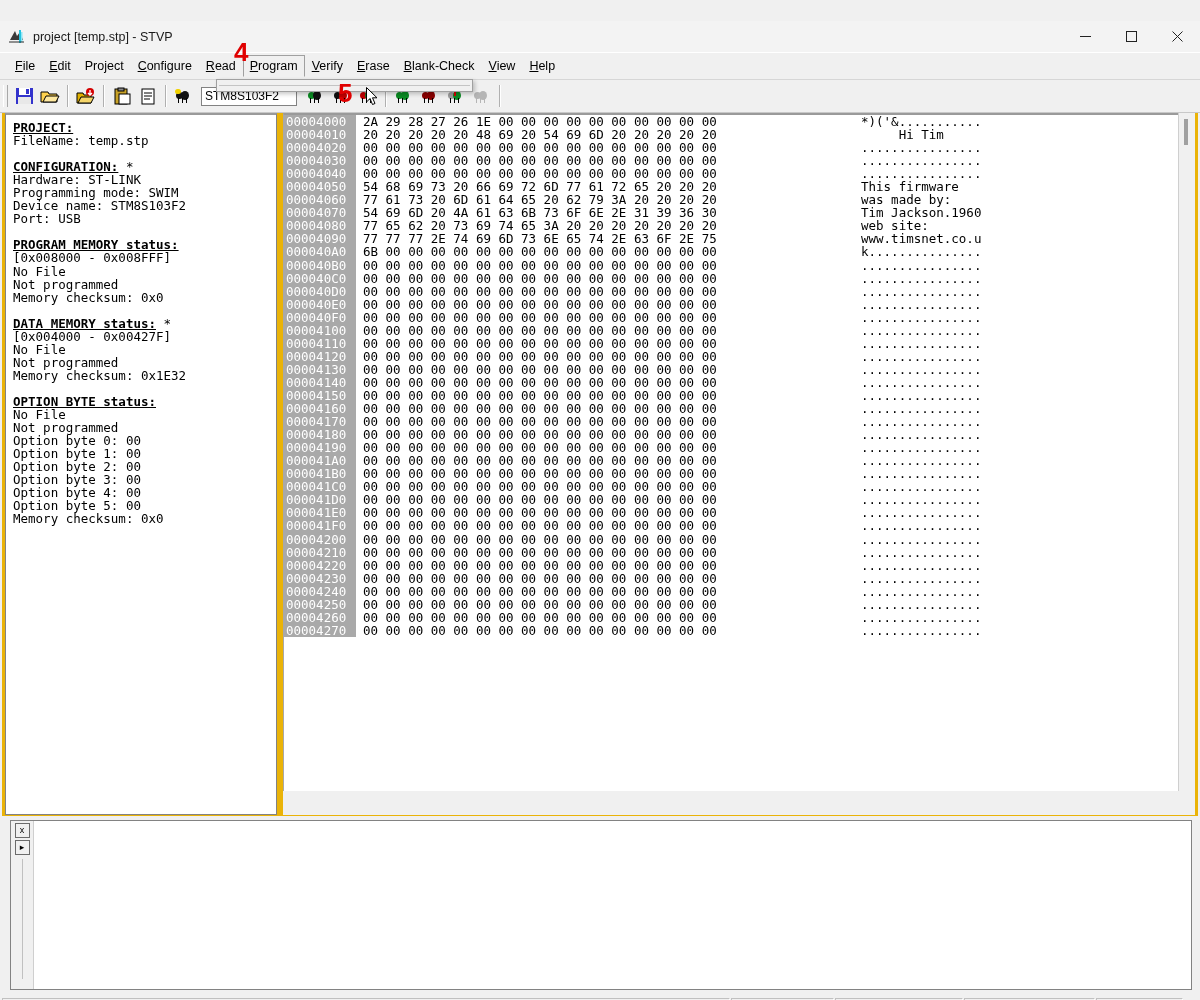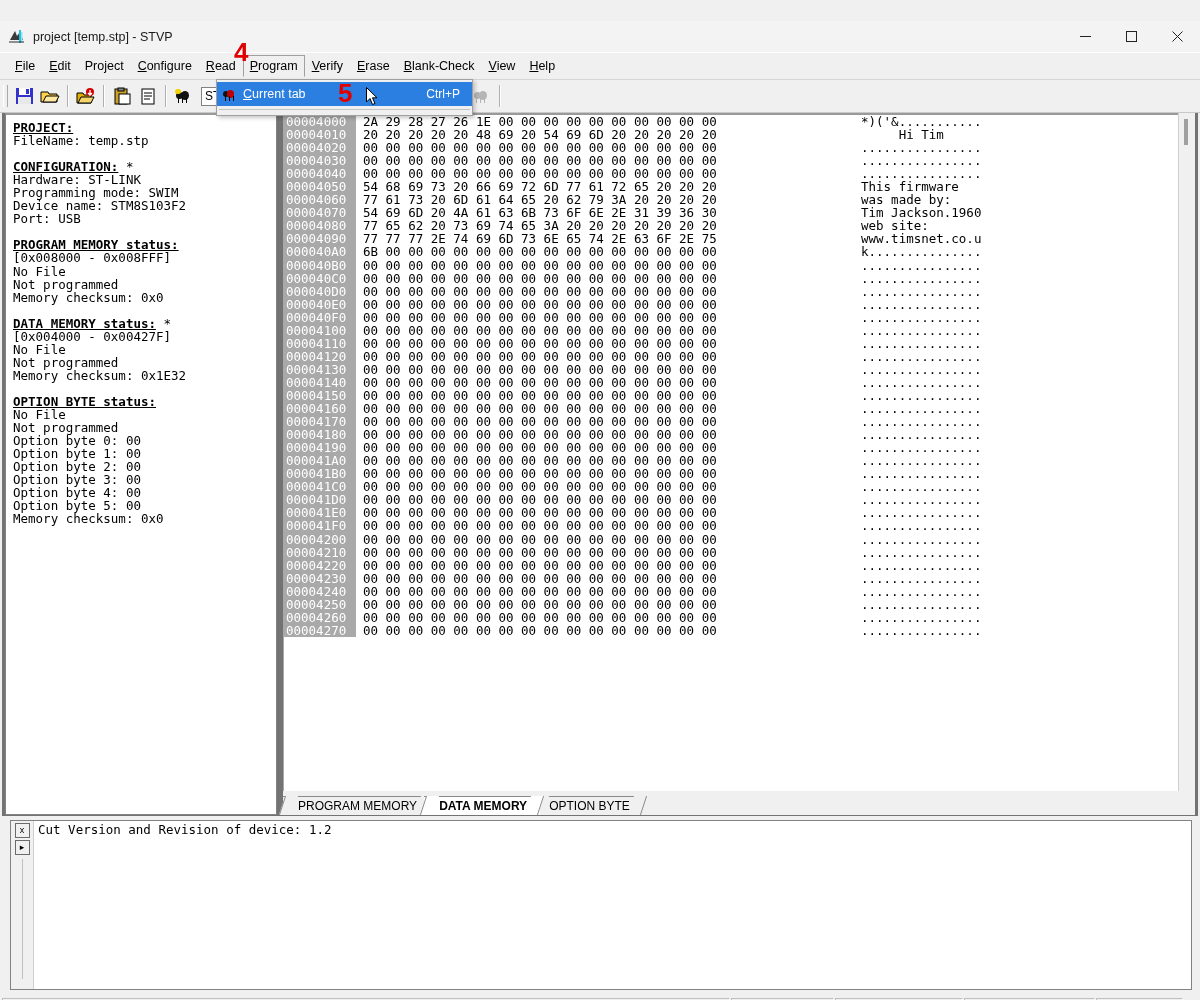--- a/index.html
+++ b/index.html
@@ -76,21 +76,21 @@
   .dd-row.sel{background:#2a7fe0;color:#fff;}
   .dd-ico{width:26px;display:flex;align-items:center;justify-content:center;flex:none;}
   .dd-label{flex:1;white-space:nowrap;}
   .dd-label u{text-decoration:underline;}
   .dd-accel{margin-right:12px;font-size:12px;}
   .dd-sep{height:1px;background:#c4c4c4;margin:3px 2px;}
 
   
   .client{
     position:absolute;left:2px;top:92px;width:1196px;height:703px;
-    background:#737373;box-sizing:border-box;
+    background:#eab308;box-sizing:border-box;
   }
   .leftpane{
     position:absolute;left:3px;top:0px;width:272px;height:702px;
     background:#fff;border:1px solid #828282;border-top:2px solid #9a9a9a;
     box-sizing:border-box;overflow:hidden;
   }
   .proj-text{
     font-family:"DejaVu Sans Mono","Liberation Mono",monospace;
     font-size:12.5px;line-height:13.05px;color:#000;
     padding:6px 0 0 7px;white-space:pre;
@@ -355,33 +355,20 @@
           <i class="b2" style="background:#b5b5b5"></i>
         <i class="lg ant1" style="background:#b5b5b5"></i>
           <i class="lg ant2" style="background:#b5b5b5"></i>
           <i class="lg ant3" style="background:#b5b5b5"></i>
         </div>
     </div>
     <div class="tsep"></div>
   </div>
 
   <div class="dropdown">
-    <div class="dd-row sel">
-      <div class="dd-ico">
-        <div class="ant" style="width:16px;height:13px">
-          <i class="b1" style="background:#111;width:6px;height:6px;top:3px"></i>
-          <i class="b2" style="background:#c00000;width:7px;height:8px;left:5px;top:2px"></i>
-          <i class="lg ant1" style="top:8px"></i>
-            <i class="lg ant2" style="top:8px"></i>
-            <i class="lg ant3" style="top:8px"></i>
-        </div>
-      </div>
-      <div class="dd-label"><u>C</u>urrent tab</div>
-      <div class="dd-accel">Ctrl+P</div>
-    </div>
     <div class="dd-sep"></div>
   </div>
 
   <div class="callout" style="left:234px;top:16px">4</div>
   <div class="callout" style="left:338px;top:57px">5</div>
   <div class="cursor">
     <svg width="13" height="20" viewBox="0 0 13 20">
       <path d="M0.5 0.5 L0.5 15 L4 11.5 L6.5 17.5 L9 16.5 L6.5 10.8 L11 10.8 Z" fill="#ffffff" stroke="#000" stroke-width="1"></path>
     </svg>
   </div>
@@ -393,41 +380,30 @@
     </div>
 
     <div class="rightpane">
       <div class="hexwrap">
         <div class="hexgrid" id="hexgrid"><div class="hexrow"><div class="hex-addr">00004000</div><div class="hex-bytes">2A 29 28 27 26 1E 00 00 00 00 00 00 00 00 00 00</div><div class="hex-ascii">*)('&amp;...........</div></div><div class="hexrow"><div class="hex-addr">00004010</div><div class="hex-bytes">20 20 20 20 20 48 69 20 54 69 6D 20 20 20 20 20</div><div class="hex-ascii">     Hi Tim     </div></div><div class="hexrow"><div class="hex-addr">00004020</div><div class="hex-bytes">00 00 00 00 00 00 00 00 00 00 00 00 00 00 00 00</div><div class="hex-ascii">................</div></div><div class="hexrow"><div class="hex-addr">00004030</div><div class="hex-bytes">00 00 00 00 00 00 00 00 00 00 00 00 00 00 00 00</div><div class="hex-ascii">................</div></div><div class="hexrow"><div class="hex-addr">00004040</div><div class="hex-bytes">00 00 00 00 00 00 00 00 00 00 00 00 00 00 00 00</div><div class="hex-ascii">................</div></div><div class="hexrow"><div class="hex-addr">00004050</div><div class="hex-bytes">54 68 69 73 20 66 69 72 6D 77 61 72 65 20 20 20</div><div class="hex-ascii">This firmware   </div></div><div class="hexrow"><div class="hex-addr">00004060</div><div class="hex-bytes">77 61 73 20 6D 61 64 65 20 62 79 3A 20 20 20 20</div><div class="hex-ascii">was made by:    </div></div><div class="hexrow"><div class="hex-addr">00004070</div><div class="hex-bytes">54 69 6D 20 4A 61 63 6B 73 6F 6E 2E 31 39 36 30</div><div class="hex-ascii">Tim Jackson.1960</div></div><div class="hexrow"><div class="hex-addr">00004080</div><div class="hex-bytes">77 65 62 20 73 69 74 65 3A 20 20 20 20 20 20 20</div><div class="hex-ascii">web site:       </div></div><div class="hexrow"><div class="hex-addr">00004090</div><div class="hex-bytes">77 77 77 2E 74 69 6D 73 6E 65 74 2E 63 6F 2E 75</div><div class="hex-ascii">www.timsnet.co.u</div></div><div class="hexrow"><div class="hex-addr">000040A0</div><div class="hex-bytes">6B 00 00 00 00 00 00 00 00 00 00 00 00 00 00 00</div><div class="hex-ascii">k...............</div></div><div class="hexrow"><div class="hex-addr">000040B0</div><div class="hex-bytes">00 00 00 00 00 00 00 00 00 00 00 00 00 00 00 00</div><div class="hex-ascii">................</div></div><div class="hexrow"><div class="hex-addr">000040C0</div><div class="hex-bytes">00 00 00 00 00 00 00 00 00 00 00 00 00 00 00 00</div><div class="hex-ascii">................</div></div><div class="hexrow"><div class="hex-addr">000040D0</div><div class="hex-bytes">00 00 00 00 00 00 00 00 00 00 00 00 00 00 00 00</div><div class="hex-ascii">................</div></div><div class="hexrow"><div class="hex-addr">000040E0</div><div class="hex-bytes">00 00 00 00 00 00 00 00 00 00 00 00 00 00 00 00</div><div class="hex-ascii">................</div></div><div class="hexrow"><div class="hex-addr">000040F0</div><div class="hex-bytes">00 00 00 00 00 00 00 00 00 00 00 00 00 00 00 00</div><div class="hex-ascii">................</div></div><div class="hexrow"><div class="hex-addr">00004100</div><div class="hex-bytes">00 00 00 00 00 00 00 00 00 00 00 00 00 00 00 00</div><div class="hex-ascii">................</div></div><div class="hexrow"><div class="hex-addr">00004110</div><div class="hex-bytes">00 00 00 00 00 00 00 00 00 00 00 00 00 00 00 00</div><div class="hex-ascii">................</div></div><div class="hexrow"><div class="hex-addr">00004120</div><div class="hex-bytes">00 00 00 00 00 00 00 00 00 00 00 00 00 00 00 00</div><div class="hex-ascii">................</div></div><div class="hexrow"><div class="hex-addr">00004130</div><div class="hex-bytes">00 00 00 00 00 00 00 00 00 00 00 00 00 00 00 00</div><div class="hex-ascii">................</div></div><div class="hexrow"><div class="hex-addr">00004140</div><div class="hex-bytes">00 00 00 00 00 00 00 00 00 00 00 00 00 00 00 00</div><div class="hex-ascii">................</div></div><div class="hexrow"><div class="hex-addr">00004150</div><div class="hex-bytes">00 00 00 00 00 00 00 00 00 00 00 00 00 00 00 00</div><div class="hex-ascii">................</div></div><div class="hexrow"><div class="hex-addr">00004160</div><div class="hex-bytes">00 00 00 00 00 00 00 00 00 00 00 00 00 00 00 00</div><div class="hex-ascii">................</div></div><div class="hexrow"><div class="hex-addr">00004170</div><div class="hex-bytes">00 00 00 00 00 00 00 00 00 00 00 00 00 00 00 00</div><div class="hex-ascii">................</div></div><div class="hexrow"><div class="hex-addr">00004180</div><div class="hex-bytes">00 00 00 00 00 00 00 00 00 00 00 00 00 00 00 00</div><div class="hex-ascii">................</div></div><div class="hexrow"><div class="hex-addr">00004190</div><div class="hex-bytes">00 00 00 00 00 00 00 00 00 00 00 00 00 00 00 00</div><div class="hex-ascii">................</div></div><div class="hexrow"><div class="hex-addr">000041A0</div><div class="hex-bytes">00 00 00 00 00 00 00 00 00 00 00 00 00 00 00 00</div><div class="hex-ascii">................</div></div><div class="hexrow"><div class="hex-addr">000041B0</div><div class="hex-bytes">00 00 00 00 00 00 00 00 00 00 00 00 00 00 00 00</div><div class="hex-ascii">................</div></div><div class="hexrow"><div class="hex-addr">000041C0</div><div class="hex-bytes">00 00 00 00 00 00 00 00 00 00 00 00 00 00 00 00</div><div class="hex-ascii">................</div></div><div class="hexrow"><div class="hex-addr">000041D0</div><div class="hex-bytes">00 00 00 00 00 00 00 00 00 00 00 00 00 00 00 00</div><div class="hex-ascii">................</div></div><div class="hexrow"><div class="hex-addr">000041E0</div><div class="hex-bytes">00 00 00 00 00 00 00 00 00 00 00 00 00 00 00 00</div><div class="hex-ascii">................</div></div><div class="hexrow"><div class="hex-addr">000041F0</div><div class="hex-bytes">00 00 00 00 00 00 00 00 00 00 00 00 00 00 00 00</div><div class="hex-ascii">................</div></div><div class="hexrow"><div class="hex-addr">00004200</div><div class="hex-bytes">00 00 00 00 00 00 00 00 00 00 00 00 00 00 00 00</div><div class="hex-ascii">................</div></div><div class="hexrow"><div class="hex-addr">00004210</div><div class="hex-bytes">00 00 00 00 00 00 00 00 00 00 00 00 00 00 00 00</div><div class="hex-ascii">................</div></div><div class="hexrow"><div class="hex-addr">00004220</div><div class="hex-bytes">00 00 00 00 00 00 00 00 00 00 00 00 00 00 00 00</div><div class="hex-ascii">................</div></div><div class="hexrow"><div class="hex-addr">00004230</div><div class="hex-bytes">00 00 00 00 00 00 00 00 00 00 00 00 00 00 00 00</div><div class="hex-ascii">................</div></div><div class="hexrow"><div class="hex-addr">00004240</div><div class="hex-bytes">00 00 00 00 00 00 00 00 00 00 00 00 00 00 00 00</div><div class="hex-ascii">................</div></div><div class="hexrow"><div class="hex-addr">00004250</div><div class="hex-bytes">00 00 00 00 00 00 00 00 00 00 00 00 00 00 00 00</div><div class="hex-ascii">................</div></div><div class="hexrow"><div class="hex-addr">00004260</div><div class="hex-bytes">00 00 00 00 00 00 00 00 00 00 00 00 00 00 00 00</div><div class="hex-ascii">................</div></div><div class="hexrow"><div class="hex-addr">00004270</div><div class="hex-bytes">00 00 00 00 00 00 00 00 00 00 00 00 00 00 00 00</div><div class="hex-ascii">................</div></div></div>
       </div>
       <div class="vscroll">
         <div class="vthumb"></div>
       </div>
 
-      <div class="tabrow" id="tabrow">
-          <div class="tab">
-            <span>PROGRAM MEMORY</span>
-          </div>
-          <div class="tab active">
-            <span>DATA MEMORY</span>
-          </div>
-          <div class="tab">
-            <span>OPTION BYTE</span>
-          </div>
-        </div>
     </div>
   </div>
 
   <div class="logpane">
     <div class="loggutter">
       <div class="gbtn">x</div>
       <div class="gbtn">▸</div>
       <div style="width:1px;height:120px;background:#c0c0c0;margin-top:2px"></div>
     </div>
-    <div class="logtext" id="logtext"><div>Cut Version and Revision of device: 1.2</div></div>
+    <div class="logtext" id="logtext"></div>
   </div>
 
   <div class="statusbar">
     <div class="sb-cell sb-main">Program the current tab or active sectors</div>
     <div class="sb-cell" style="width:106px">@ &lt;0x004000&gt;</div>
     <div class="sb-cell" style="width:132px">ST-LINK</div>
     <div class="sb-cell" style="width:136px">STM8S103F2</div>
     <div class="sb-cell" style="width:90px">SWIM</div>
     <div class="sb-grip">
       <i style="width:11px;top:11px;transform:rotate(-45deg);transform-origin:right"></i>

